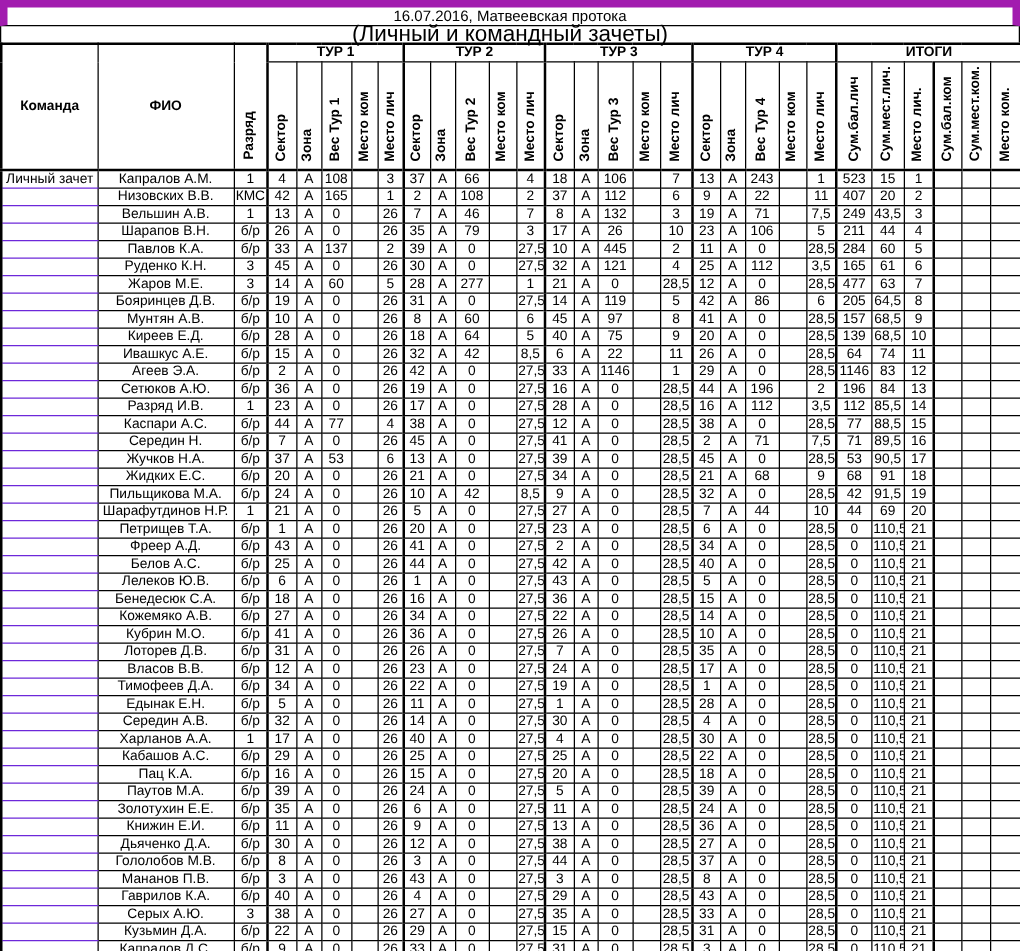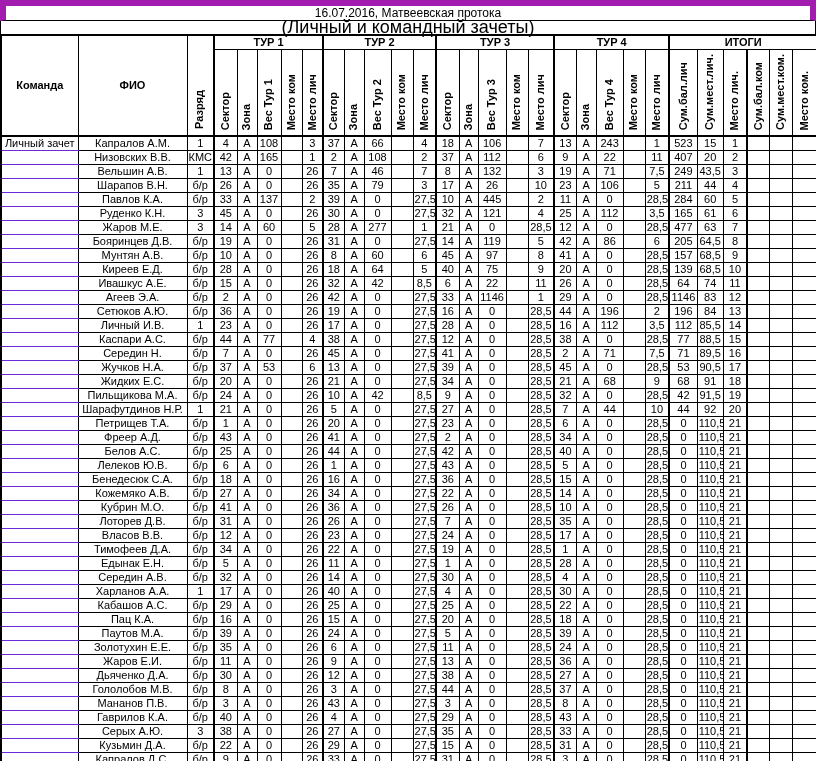--- a/index.html
+++ b/index.html
@@ -499,21 +499,21 @@
           <td>2</td>
           <td class="gsep">196</td>
           <td>84</td>
           <td>13</td>
           <td class="gsep"></td>
           <td></td>
           <td></td>
         </tr>
         <tr>
           <td class="team"></td>
-          <td>Личный И.В.</td>
+          <td>Разряд И.В.</td>
           <td>1</td>
           <td class="gsep">23</td>
           <td>А</td>
           <td>0</td>
           <td></td>
           <td>26</td>
           <td class="gsep">17</td>
           <td>А</td>
           <td>0</td>
           <td></td>
@@ -708,21 +708,21 @@
           <td>А</td>
           <td>0</td>
           <td></td>
           <td>28,5</td>
           <td class="gsep">7</td>
           <td>А</td>
           <td>44</td>
           <td></td>
           <td>10</td>
           <td class="gsep">44</td>
-          <td>92</td>
+          <td>69</td>
           <td>20</td>
           <td class="gsep"></td>
           <td></td>
           <td></td>
         </tr>
         <tr>
           <td class="team"></td>
           <td>Петрищев Т.А.</td>
           <td>б/р</td>
           <td class="gsep">1</td>
@@ -1243,21 +1243,21 @@
           <td>28,5</td>
           <td class="gsep">0</td>
           <td>110,5</td>
           <td>21</td>
           <td class="gsep"></td>
           <td></td>
           <td></td>
         </tr>
         <tr>
           <td class="team"></td>
-          <td>Жаров Е.И.</td>
+          <td>Книжин Е.И.</td>
           <td>б/р</td>
           <td class="gsep">11</td>
           <td>А</td>
           <td>0</td>
           <td></td>
           <td>26</td>
           <td class="gsep">9</td>
           <td>А</td>
           <td>0</td>
           <td></td>

